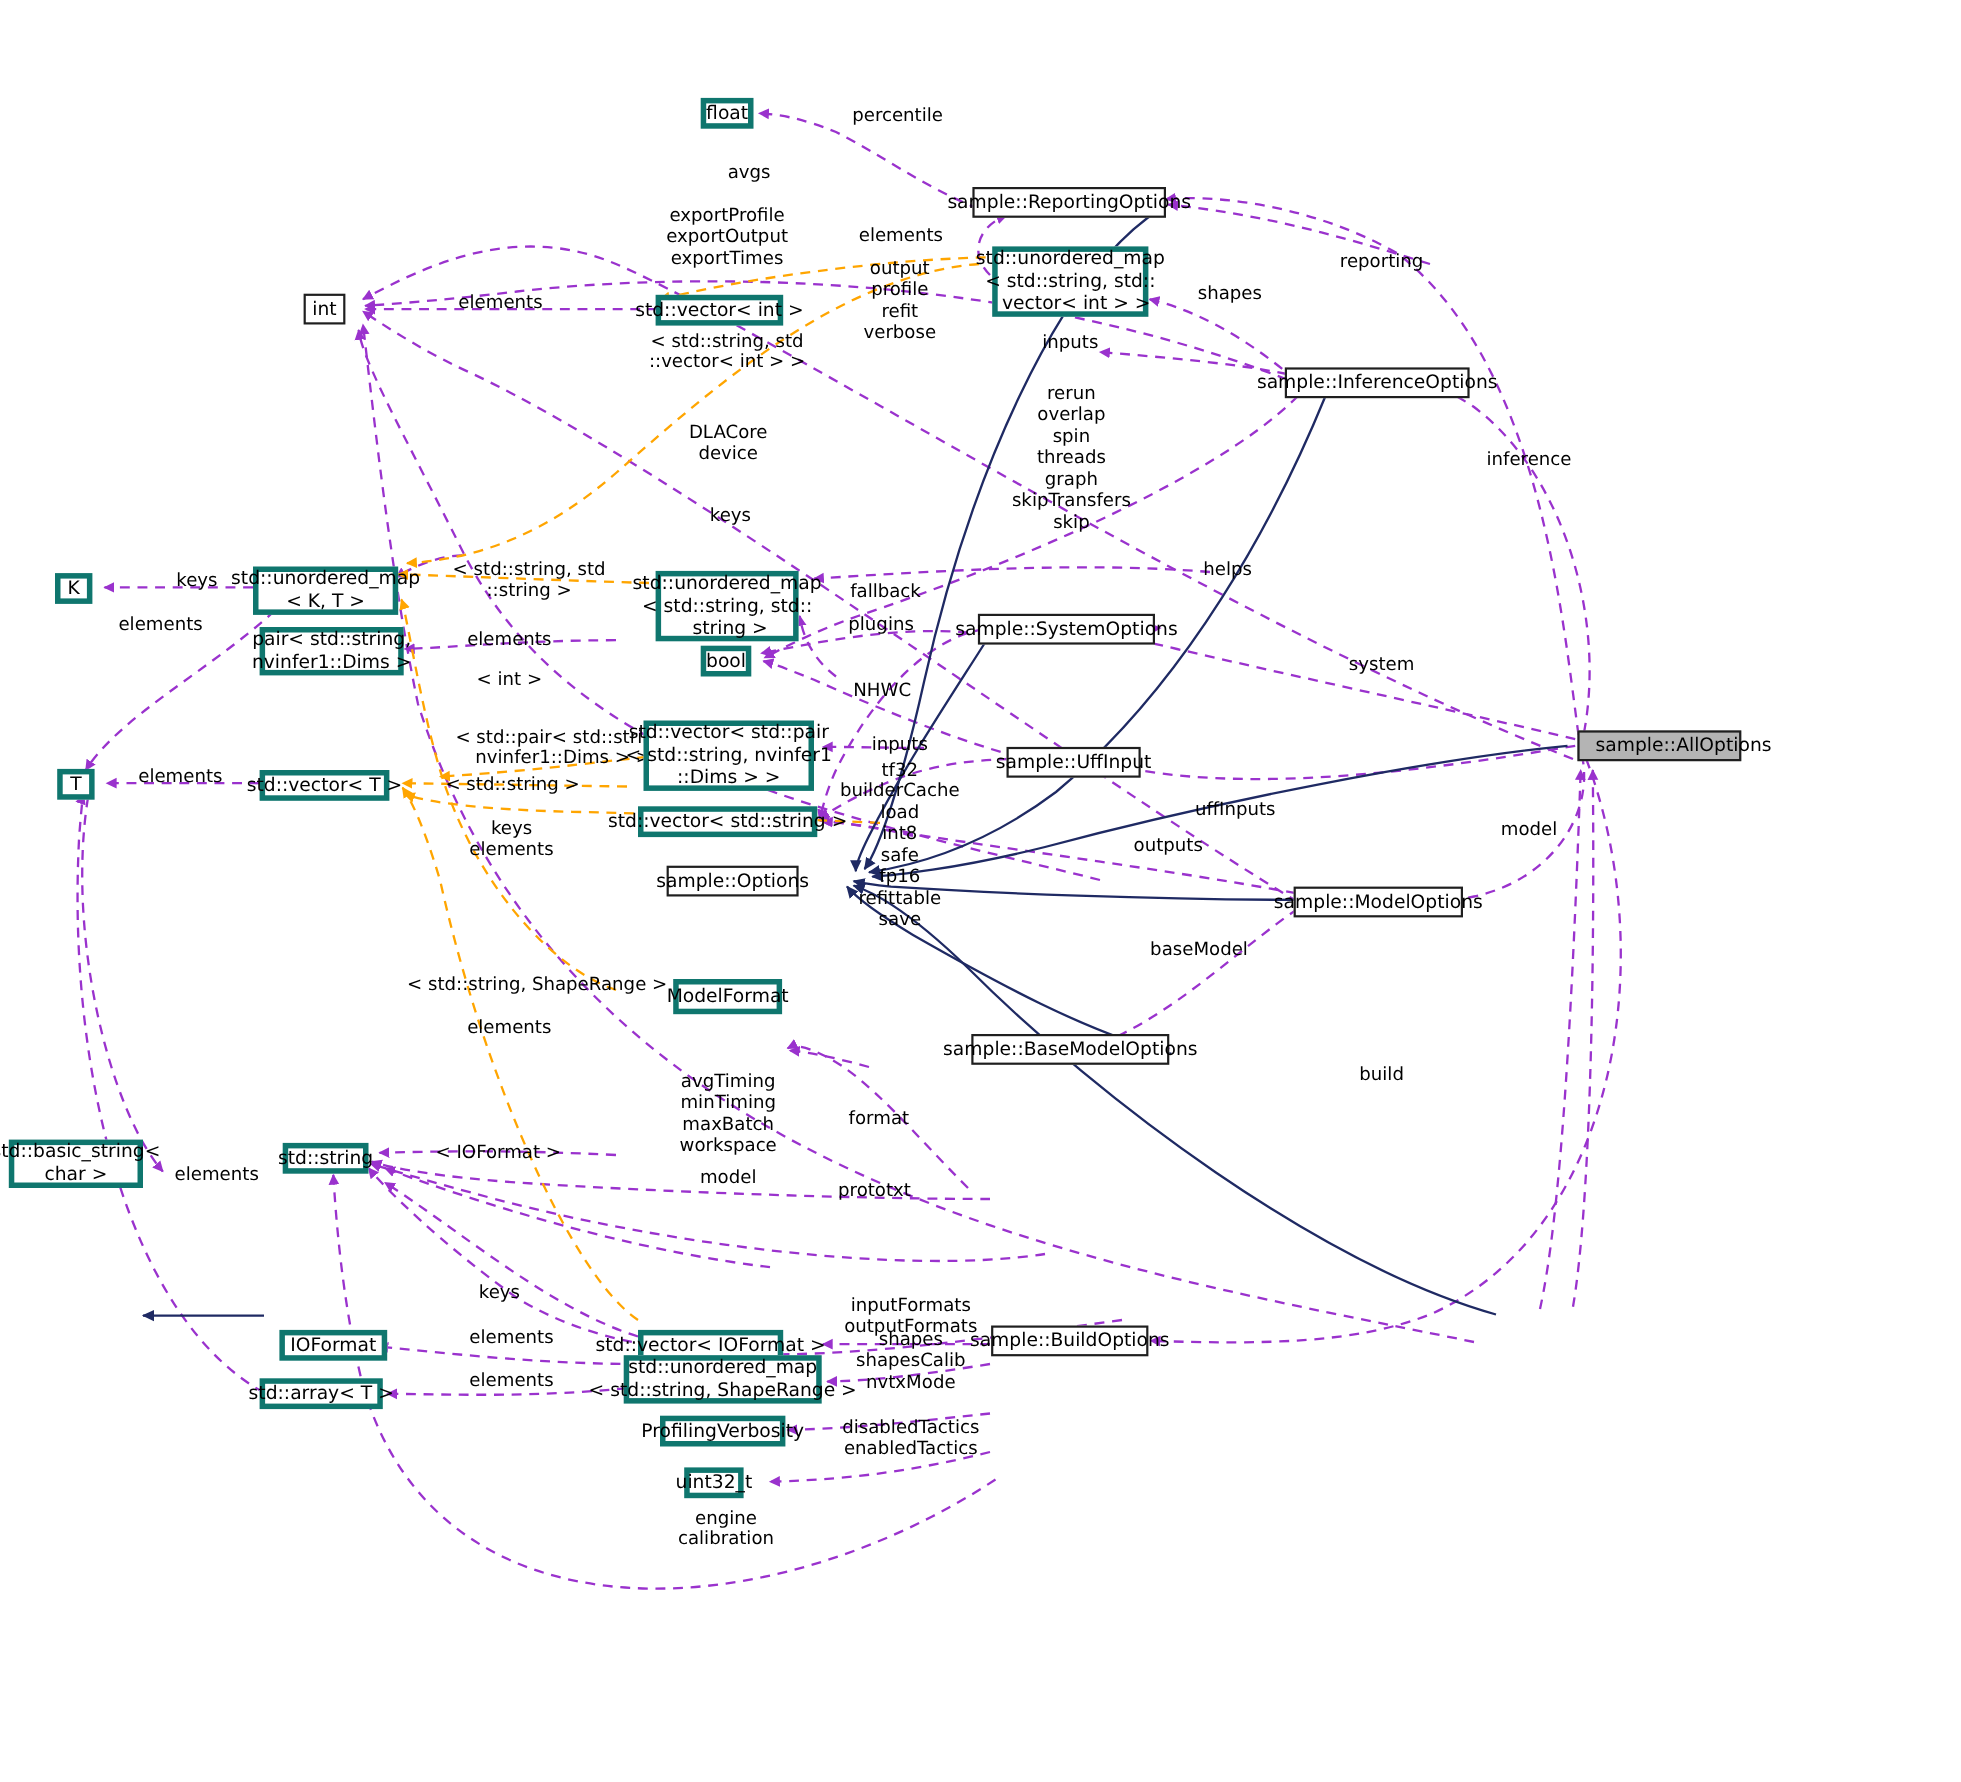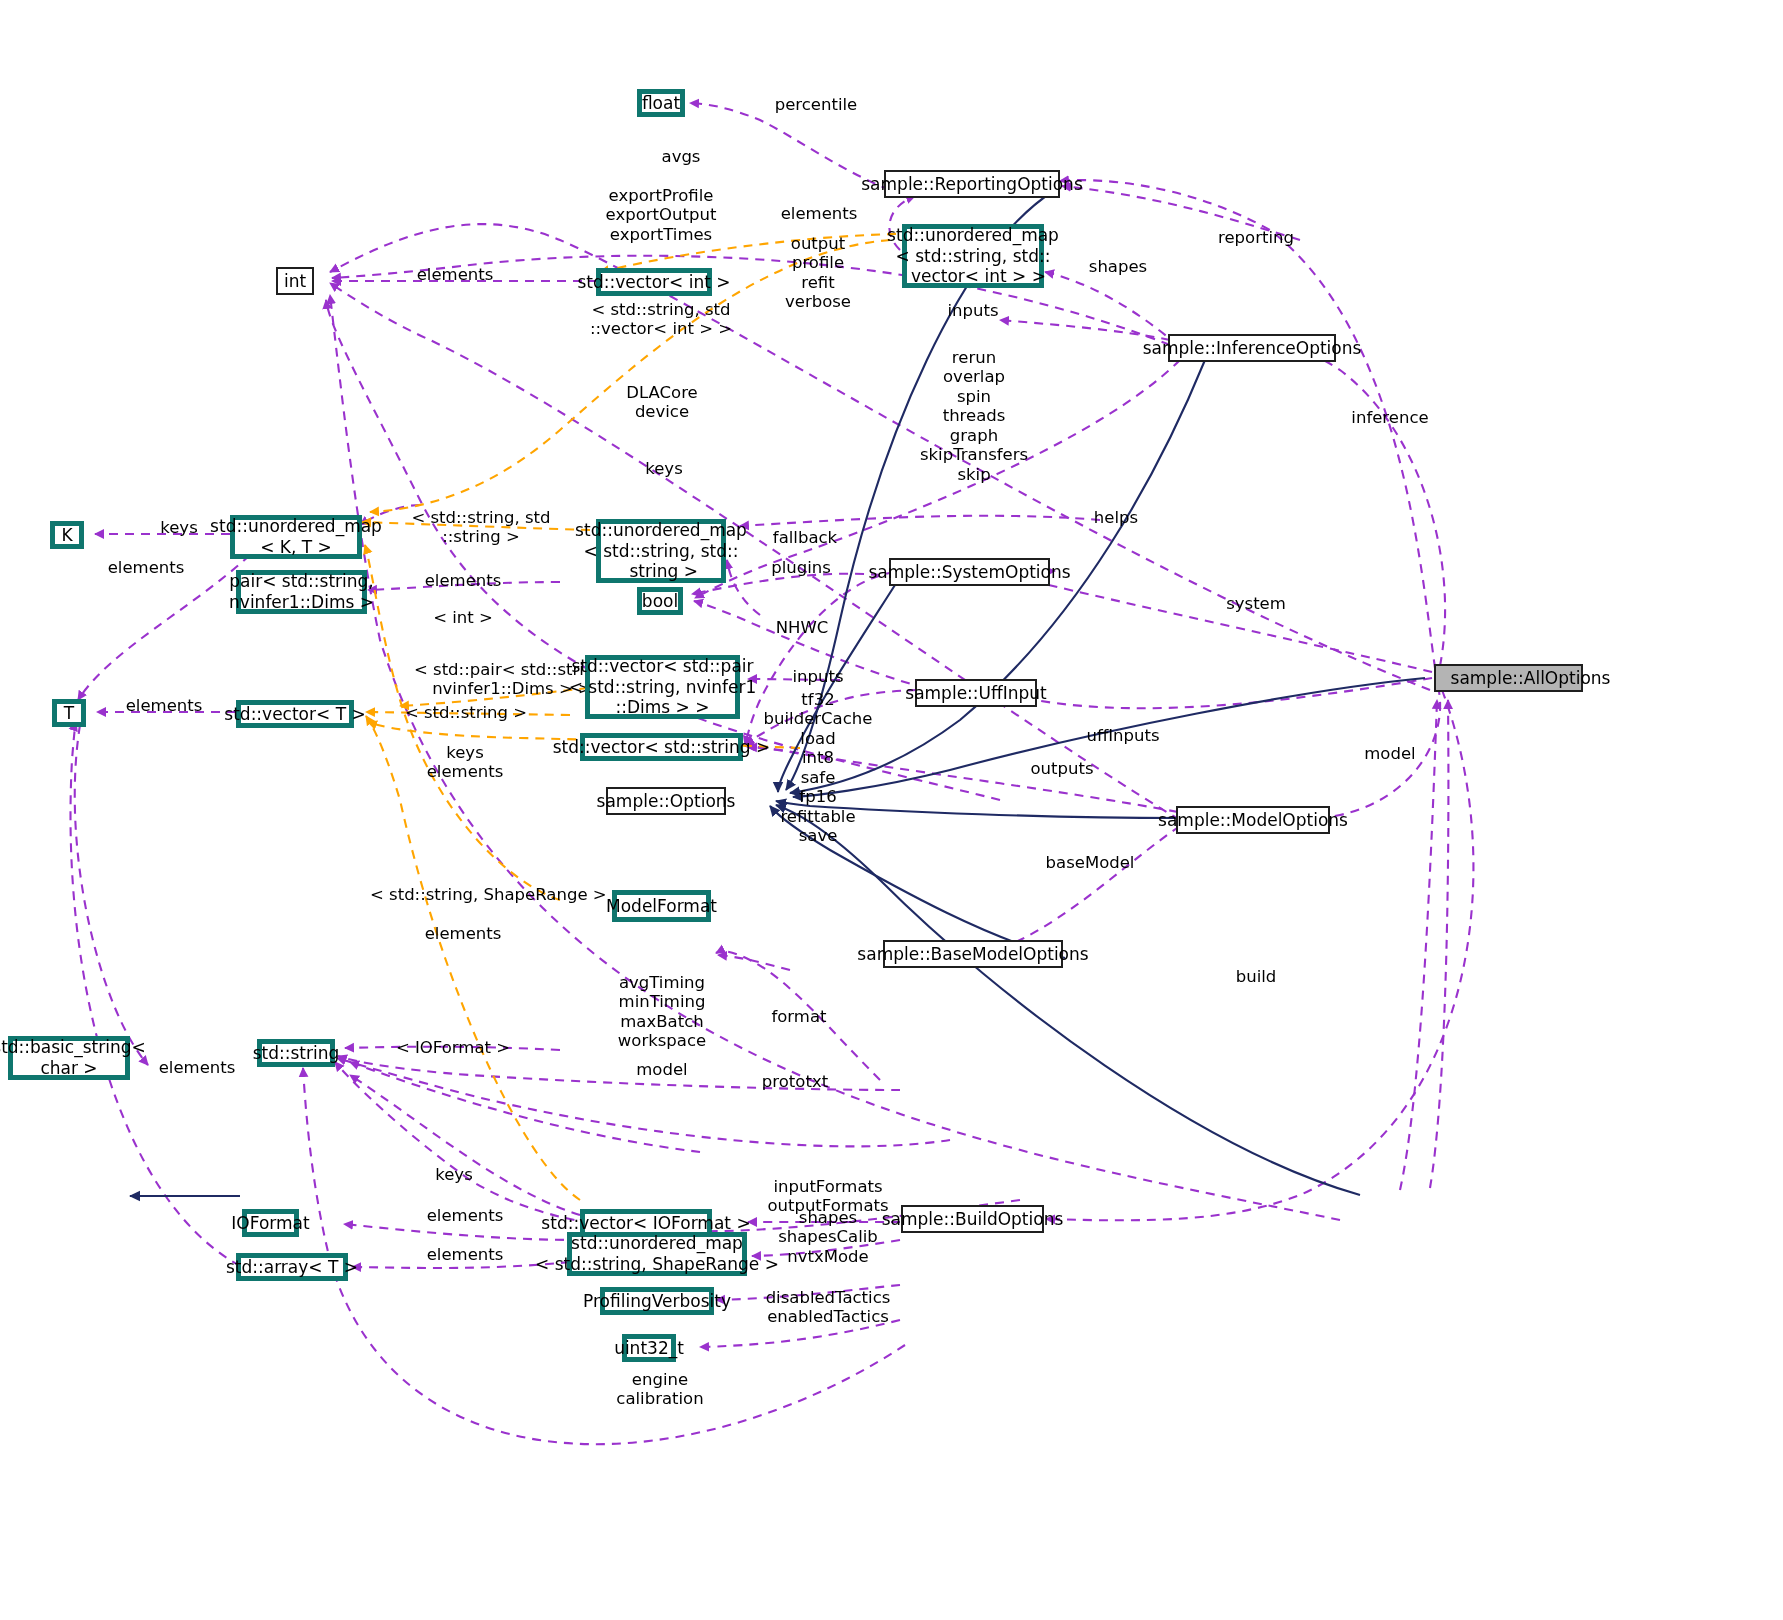--- a/index.html
+++ b/index.html
@@ -230,21 +230,21 @@
 &lt; std::string, nvinfer1
 ::Dims &gt; &gt;</div>
 
   <div class="node" style="left:580px; top:733px; width:163px; height:28px;">std::vector&lt; std::string &gt;</div>
 
   <div class="node" style="left:8px; top:1036px; width:122px; height:44px;">std::basic_string&lt;
 char &gt;</div>
 
   <div class="node" style="left:257px; top:1039px; width:78px; height:28px;">std::string</div>
 
-  <div class="node" style="left:242px; top:1209px; width:57px; height:28px;">IOFormat</div>
+  <div class="node" style="left:254px; top:1209px; width:98px; height:28px;">IOFormat</div>
 
   <div class="node" style="left:236px; top:1253px; width:112px; height:28px;">std::array&lt; T &gt;</div>
 
   <div class="node" style="left:580px; top:1209px; width:132px; height:28px;">std::vector&lt; IOFormat &gt;</div>
 
   <div class="node" style="left:567px; top:1232px; width:180px; height:44px;">std::unordered_map
 &lt; std::string, ShapeRange &gt;</div>
 
   <div class="node" style="left:600px; top:1287px; width:114px; height:28px;">ProfilingVerbosity</div>
 

